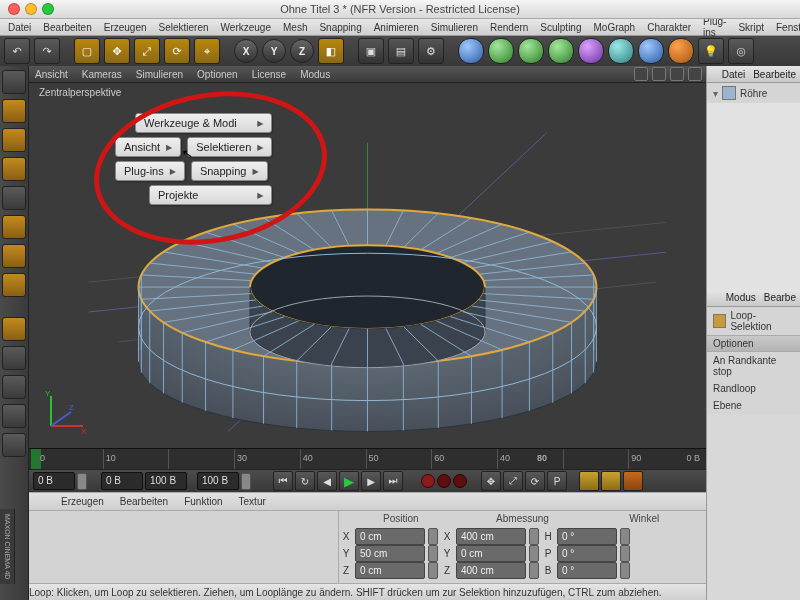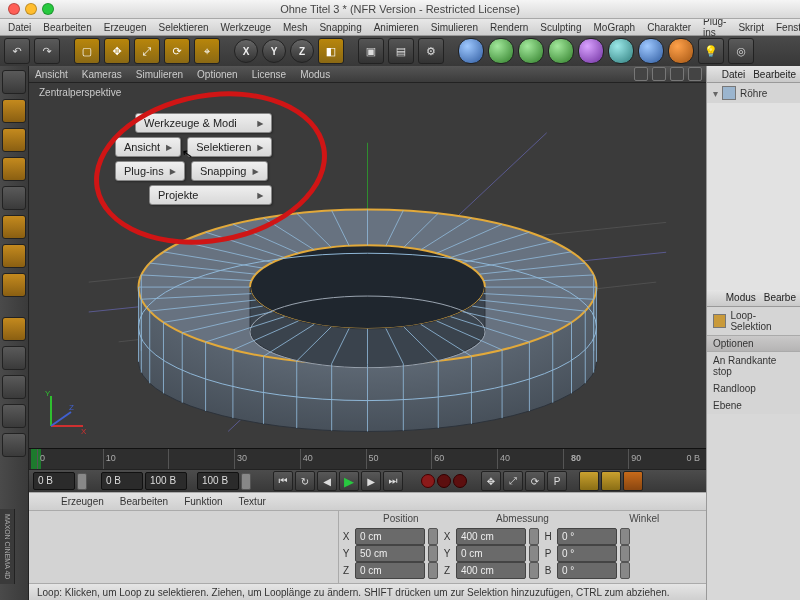--- a/index.html
+++ b/index.html
@@ -67,21 +67,21 @@
   .coord-head{display:flex;color:#444;font-size:10px;padding:0 0 2px 0}
   .coord-head span{flex:1;text-align:center}
   .coord-row{display:flex;align-items:center;gap:3px}
   .coord-row .lab{width:12px;text-align:center;color:#333}
   .cfield{background:#6a6a6a;color:#eee;border:1px solid #444;border-radius:2px;padding:1px 4px;height:13px;line-height:13px;width:60px;font-size:10px}
   .cfield.small{width:50px}
   .cfield.dis{background:#888;color:#ccc}
   .stepper{width:8px;height:15px;background:#888;border:1px solid #555;border-radius:2px}
   .apply{background:linear-gradient(#d8d8d8,#bcbcbc);border:1px solid #888;border-radius:3px;padding:1px 8px;color:#444}
   
-  .status{height:16px;background:linear-gradient(#e5e5e5,#cfcfcf);border-top:1px solid #aaa;font-size:10px;color:#333;display:flex;align-items:center;padding-left:8px}
+  .status{height:16px;background:linear-gradient(#e5e5e5,#cfcfcf);border-top:1px solid #aaa;font-size:10px;color:#333;display:flex;align-items:center;padding-left:0}
   .brand{position:absolute;left:0;bottom:16px;width:14px;height:75px;background:#3a3a3a;color:#aaa;font-size:7px;writing-mode:vertical-rl;text-align:center;display:flex;align-items:center;justify-content:center;border-right:1px solid #222}
   
   .ctxwrap{position:absolute;top:28px;left:86px;z-index:50}
   .ctxitem{background:linear-gradient(#efefef,#d8d8d8);border:1px solid #888;border-radius:3px;box-shadow:1px 1px 2px rgba(0,0,0,.3);padding:3px 8px;font-size:11px;color:#222;display:flex;align-items:center;gap:6px;margin:2px 0;white-space:nowrap}
   .ctxitem .arr{font-size:8px;color:#555;margin-left:auto}
   .ctxrow{display:flex;gap:6px}
   .redcircle{position:absolute;top:10px;left:64px;width:225px;height:140px;border:5px solid #d01515;border-radius:50%;transform:rotate(-10deg);pointer-events:none;z-index:60}
   .cursor{position:absolute;top:63px;left:153px;z-index:70;font-size:13px;color:#000;transform:rotate(-10deg)}
   
   .torus-svg{position:absolute;inset:0}
@@ -337,21 +337,21 @@
         <div class="tlabel" style="left: 208.1px;">30</div>
         <div class="tick" style="left: 270.8px;"></div>
         <div class="tlabel" style="left: 273.8px;">40</div>
         <div class="tick" style="left: 336.5px;"></div>
         <div class="tlabel" style="left: 339.5px;">50</div>
         <div class="tick" style="left: 402.2px;"></div>
         <div class="tlabel" style="left: 405.2px;">60</div>
         <div class="tick" style="left: 467.9px;"></div>
         <div class="tlabel" style="left: 470.9px;">40</div>
         <div class="tick" style="left: 533.6px;"></div>
-        <div class="tlabel" style="left: 542px; font-weight: bold;">80</div>
+        <div class="tlabel" style="left: 508px; font-weight: bold;">80</div>
         <div class="tick" style="left: 599.3px;"></div>
         <div class="tlabel" style="left: 602.3px;">90</div>
         <div class="tlabel" style="right: 6px;">0 B</div>
       </div>
 
     <div class="transport">
       <div class="tfield">0 B</div>
       <div class="stepper"></div>
       <div style="flex:0 0 10px"></div>
       <div class="tfield">0 B</div>

